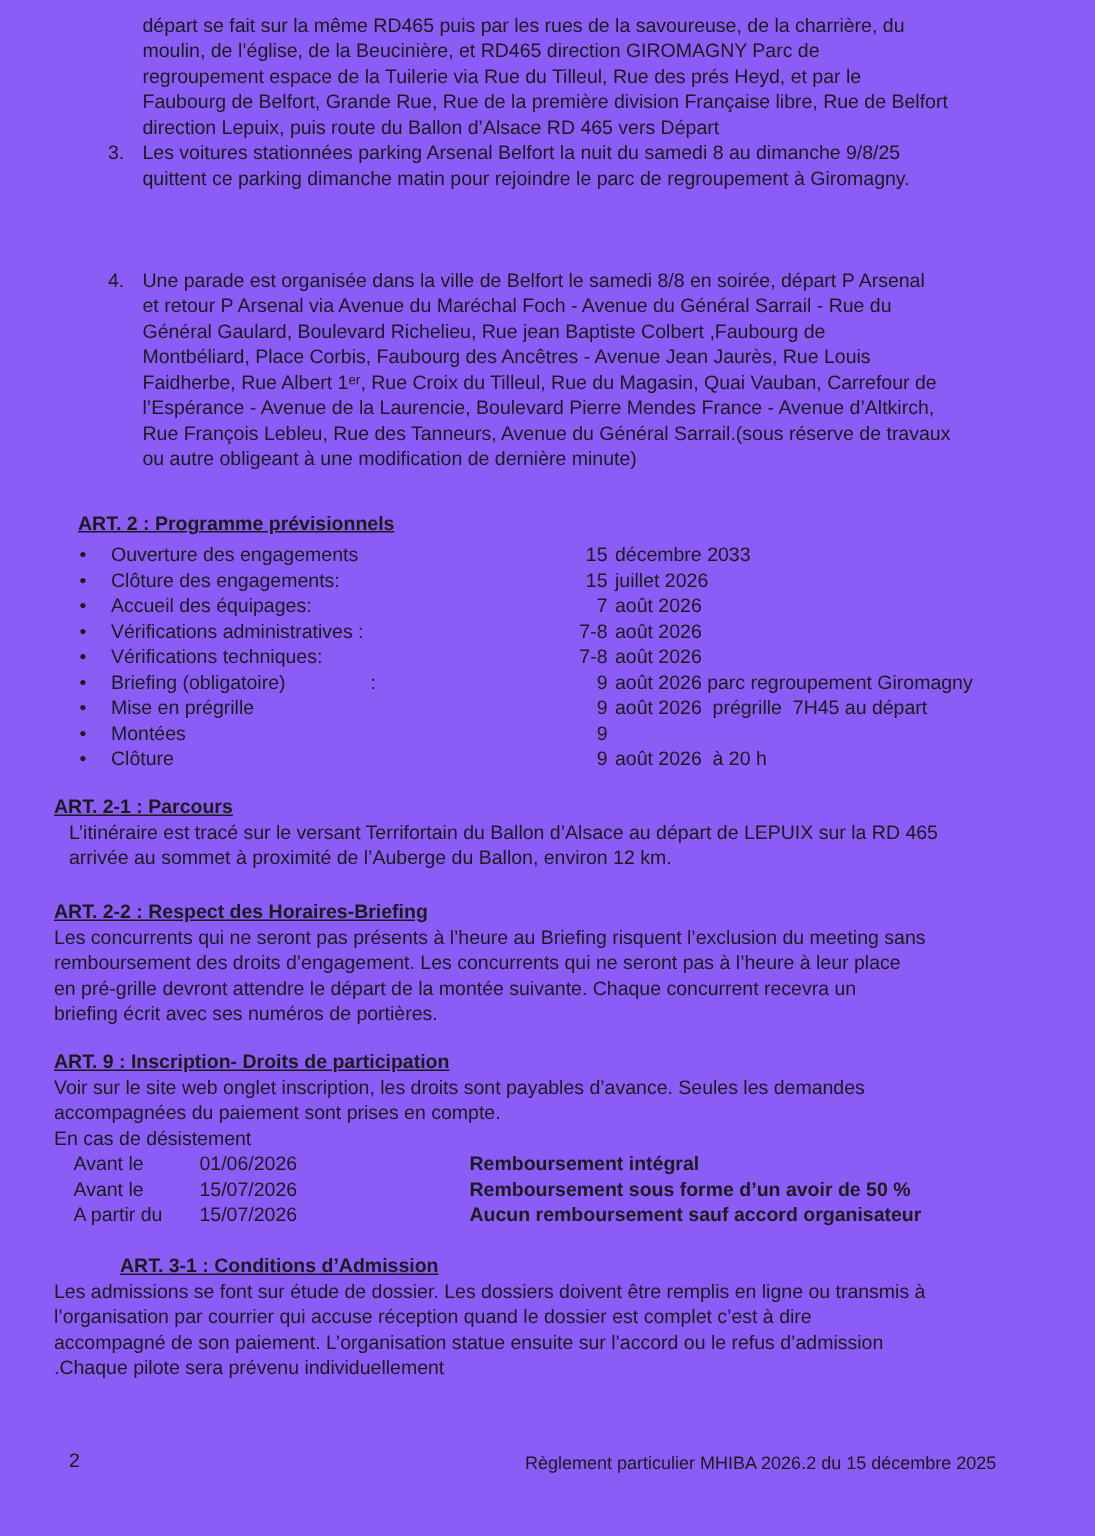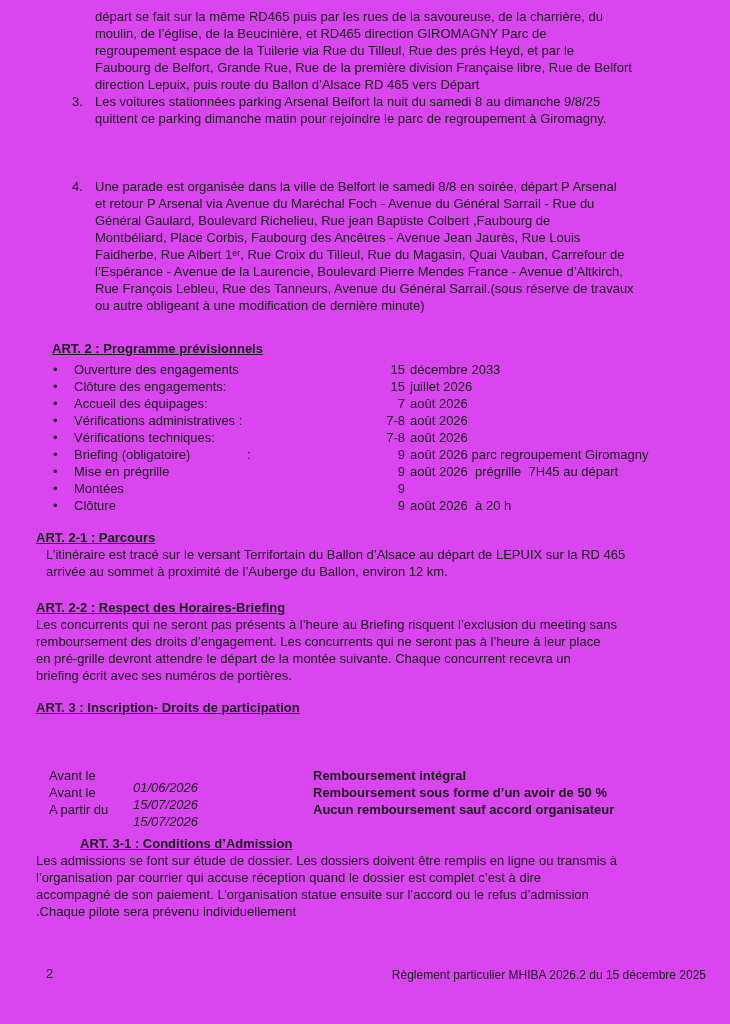--- a/index.html
+++ b/index.html
@@ -1,20 +1,20 @@
 <!DOCTYPE html>
 <html><head>
 <meta charset="utf-8">
 <style>
   html, body { margin: 0; padding: 0; background: #ffffff; }
   .page {
     position: relative;
     width: 730px;
     height: 1024px;
-    background: #d946ef;
+    background: #8b5cf6;
     font-family: "Liberation Sans", "DejaVu Sans", sans-serif;
     font-size: 13px;
     line-height: 17px;
     color: #1b1b1b;
     overflow: hidden;
   }
   .abs { position: absolute; }
   .para { white-space: pre-line; }
   .hd { font-weight: bold; text-decoration: underline; }
 
@@ -24,24 +24,24 @@
   .srow .bullet { position: absolute; left: 53px; top: 0; }
   .srow .slabel { position: absolute; left: 74px; top: 0; white-space: pre; }
   .srow .smid   { position: absolute; left: 247px; top: 0; }
   .srow .sday   { position: absolute; left: 369px; width: 36px; top: 0; text-align: right; white-space: pre; }
   .srow .srest  { position: absolute; left: 410px; top: 0; white-space: pre; }
 
   
   #refunds { position: absolute; top: 767px; left: 0; width: 730px; }
   .rrow { position: relative; height: 17px; }
   .rrow .rwhen  { position: absolute; left: 49px; top: 0; }
-  .rrow .rdate  { position: absolute; left: 133px; top: 12px; font-style: italic; }
+  .rrow .rdate  { position: absolute; left: 133px; top: 0; }
   .rrow .rterms { position: absolute; left: 313px; top: 0; font-weight: bold; }
 
-  .footer-right { font-size: 12px; text-align: right; }
+  .footer-right { font-size: 12px; text-align: left; }
 </style>
 </head>
 <body>
 
 <div class="page">
 
   <div class="abs para" style="left:95px; top:8px; width:615px;">départ se fait sur la même RD465 puis par les rues de la savoureuse, de la charrière, du
 moulin, de l’église, de la Beucinière, et RD465 direction GIROMAGNY Parc de
 regroupement espace de la Tuilerie via Rue du Tilleul, Rue des prés Heyd, et par le
 Faubourg de Belfort, Grande Rue, Rue de la première division Française libre, Rue de Belfort
@@ -122,21 +122,24 @@
   <div class="abs hd" style="left:36px; top:529px;">ART. 2-1 : Parcours</div>
   <div class="abs para" style="left:46px; top:546px; width:670px;">L’itinéraire est tracé sur le versant Terrifortain du Ballon d’Alsace au départ de LEPUIX sur la RD 465
 arrivée au sommet à proximité de l’Auberge du Ballon, environ 12 km.</div>
 
   <div class="abs hd" style="left:36px; top:599px;">ART. 2-2 : Respect des Horaires-Briefing</div>
   <div class="abs para" style="left:36px; top:616px; width:680px;">Les concurrents qui ne seront pas présents à l’heure au Briefing risquent l’exclusion du meeting sans
 remboursement des droits d’engagement. Les concurrents qui ne seront pas à l’heure à leur place
 en pré-grille devront attendre le départ de la montée suivante. Chaque concurrent recevra un
 briefing écrit avec ses numéros de portières.</div>
 
-  <div class="abs hd" style="left:36px; top:699px;">ART. 3 : Inscription- Droits de participation</div>
+  <div class="abs hd" style="left:36px; top:699px;">ART. 9 : Inscription- Droits de participation</div>
+  <div class="abs para" style="left:36px; top:716px; width:680px;">Voir sur le site web onglet inscription, les droits sont payables d’avance. Seules les demandes
+accompagnées du paiement sont prises en compte.
+En cas de désistement</div>
   <div id="refunds">
       <div class="rrow">
         <span class="rwhen">Avant le</span>
         <span class="rdate">01/06/2026</span>
         <span class="rterms">Remboursement intégral</span>
       </div>
       <div class="rrow">
         <span class="rwhen">Avant le</span>
         <span class="rdate">15/07/2026</span>
         <span class="rterms">Remboursement sous forme d’un avoir de 50 %</span>

